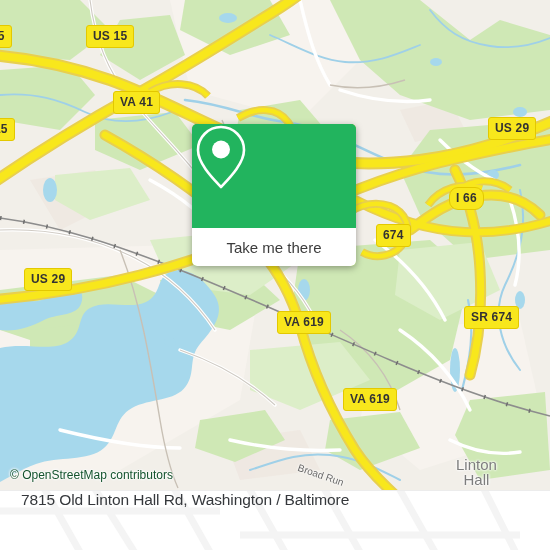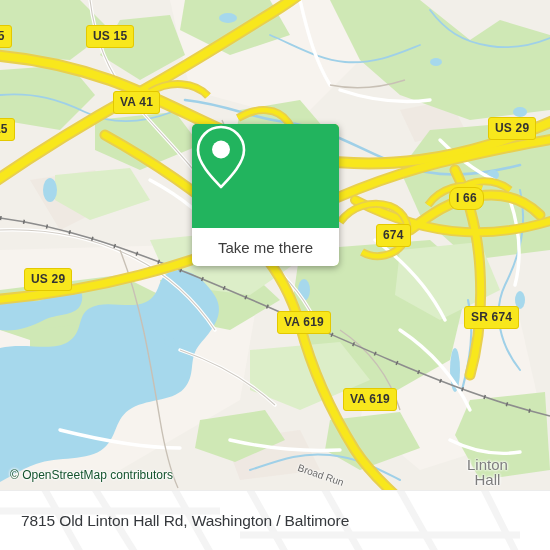--- a/index.html
+++ b/index.html
@@ -38,21 +38,20 @@
     font-family: "Liberation Sans", sans-serif;
     white-space: nowrap;
     pointer-events: none;
   }
   .place-label {
     font-size: 15px;
     color: #7d7d7d;
     text-align: center;
     line-height: 15px;
     text-shadow: 0 0 3px #fff, 0 0 3px #fff, 0 0 2px #fff;
-    margin-left: 11px;
   }
   .water-label {
     font-size: 10px;
     color: #6a6a6a;
     font-style: normal;
     text-shadow: 0 0 3px #fff, 0 0 3px #fff;
   }
 
   
   .shield {
@@ -80,21 +79,21 @@
     font-family: "Liberation Sans", sans-serif;
     text-shadow: 0 0 3px #fff, 0 0 3px #fff, 0 0 3px #fff, 0 0 2px #fff;
     z-index: 30;
   }
 
   
   #card {
     position: absolute;
     left: 192px;
     top: 124px;
-    width: 147px;
+    width: 164px;
     z-index: 40;
     border-radius: 5px;
     box-shadow: 0 2px 7px rgba(0,0,0,0.35);
     background: #84cc16;
   }
   #card-top {
     height: 104px;
     border-radius: 5px 5px 0 0;
     display: flex;
     align-items: center;
@@ -142,21 +141,21 @@
     position: absolute;
     left: 0; top: 0;
     width: 550px; height: 60px;
     opacity: 1;
   }
   #footer-inner {
     position: absolute;
     left: 0; top: 0;
     width: 550px; height: 60px;
     display: flex;
-    align-items: center;
+    align-items: flex-start;
     justify-content: space-between;
     padding: 0 18px 0 21px;
     box-sizing: border-box;
   }
   #footer-address {
     font-size: 15.5px;
     color: #35383c;
     font-family: "Liberation Sans", sans-serif;
     letter-spacing: -0.1px;
   }

